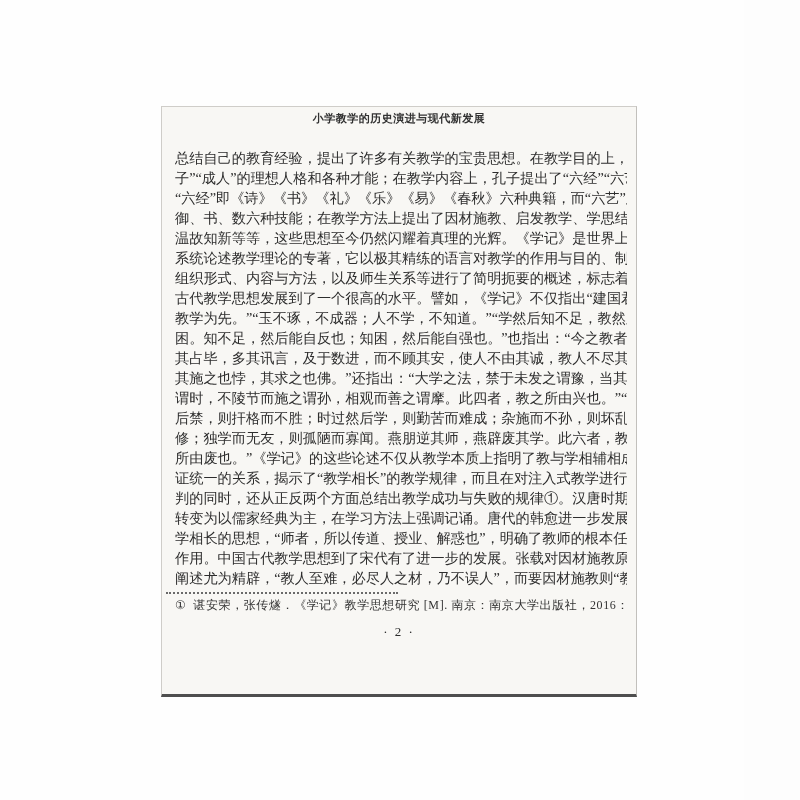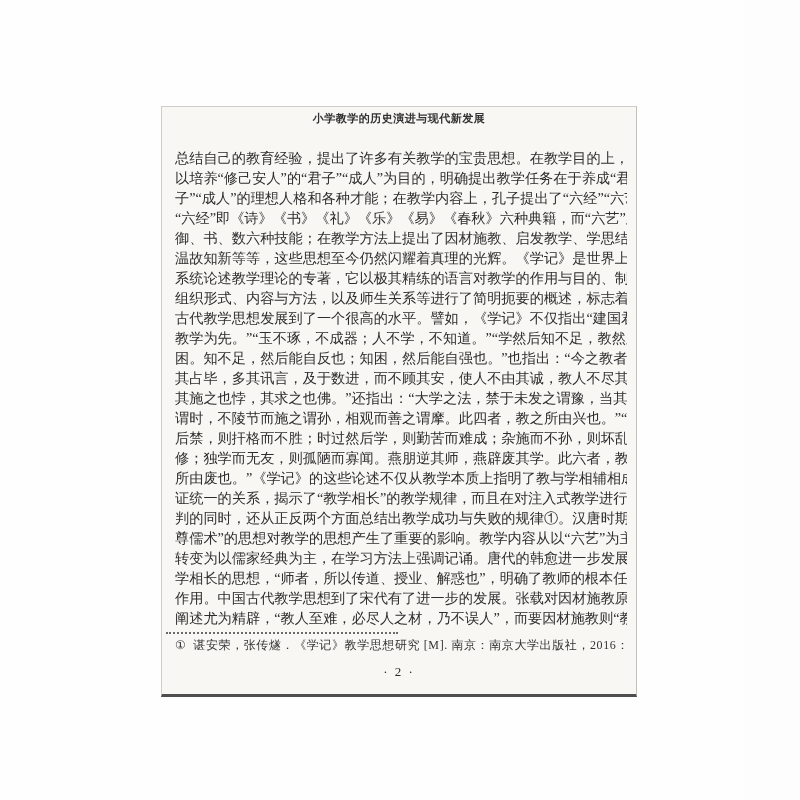--- a/index.html
+++ b/index.html
@@ -84,39 +84,37 @@
 </head>
 <body>
 
 <div class="canvas">
   <div class="page">
 
     <div class="page-title">小学教学的历史演进与现代新发展</div>
 
     <div class="body-block">
       <div class="bline">总结自己的教育经验，提出了许多有关教学的宝贵思想。在教学目的上，孔子</div>
-      <div class="bline">以培养“修己安人”的“君子”“成人”为目的，明确提出教学任务在于养成“君</div>
       <div class="bline">子”“成人”的理想人格和各种才能；在教学内容上，孔子提出了“六经”“六艺”，</div>
       <div class="bline">“六经”即《诗》《书》《礼》《乐》《易》《春秋》六种典籍，而“六艺”则是指礼、乐、射、</div>
       <div class="bline">御、书、数六种技能；在教学方法上提出了因材施教、启发教学、学思结合、</div>
       <div class="bline">温故知新等等，这些思想至今仍然闪耀着真理的光辉。《学记》是世界上最早</div>
       <div class="bline">系统论述教学理论的专著，它以极其精练的语言对教学的作用与目的、制度与</div>
       <div class="bline">组织形式、内容与方法，以及师生关系等进行了简明扼要的概述，标志着我国</div>
       <div class="bline">古代教学思想发展到了一个很高的水平。譬如，《学记》不仅指出“建国君民，</div>
       <div class="bline">教学为先。”“玉不琢，不成器；人不学，不知道。”“学然后知不足，教然后知</div>
       <div class="bline">困。知不足，然后能自反也；知困，然后能自强也。”也指出：“今之教者，呻</div>
       <div class="bline">其占毕，多其讯言，及于数进，而不顾其安，使人不由其诚，教人不尽其才，</div>
       <div class="bline">其施之也悖，其求之也佛。”还指出：“大学之法，禁于未发之谓豫，当其可之</div>
       <div class="bline">谓时，不陵节而施之谓孙，相观而善之谓摩。此四者，教之所由兴也。”“发然</div>
       <div class="bline">后禁，则扞格而不胜；时过然后学，则勤苦而难成；杂施而不孙，则坏乱而不</div>
       <div class="bline">修；独学而无友，则孤陋而寡闻。燕朋逆其师，燕辟废其学。此六者，教之</div>
       <div class="bline">所由废也。”《学记》的这些论述不仅从教学本质上指明了教与学相辅相成、辩</div>
       <div class="bline">证统一的关系，揭示了“教学相长”的教学规律，而且在对注入式教学进行批</div>
       <div class="bline">判的同时，还从正反两个方面总结出教学成功与失败的规律①。汉唐时期，“独</div>
-      <div class="bline">尊儒术”的思想对教学的思想产生了重要的影响。教学内容从以“六艺”为主</div>
       <div class="bline">转变为以儒家经典为主，在学习方法上强调记诵。唐代的韩愈进一步发展了教</div>
       <div class="bline">学相长的思想，“师者，所以传道、授业、解惑也”，明确了教师的根本任务与</div>
       <div class="bline">作用。中国古代教学思想到了宋代有了进一步的发展。张载对因材施教原则的</div>
       <div class="bline">阐述尤为精辟，“教人至难，必尽人之材，乃不误人”，而要因材施教则“教人</div>
     </div>
 
     <div class="fn-separator"></div>
 
     <div class="footnote">
       <div class="fn-line1">

